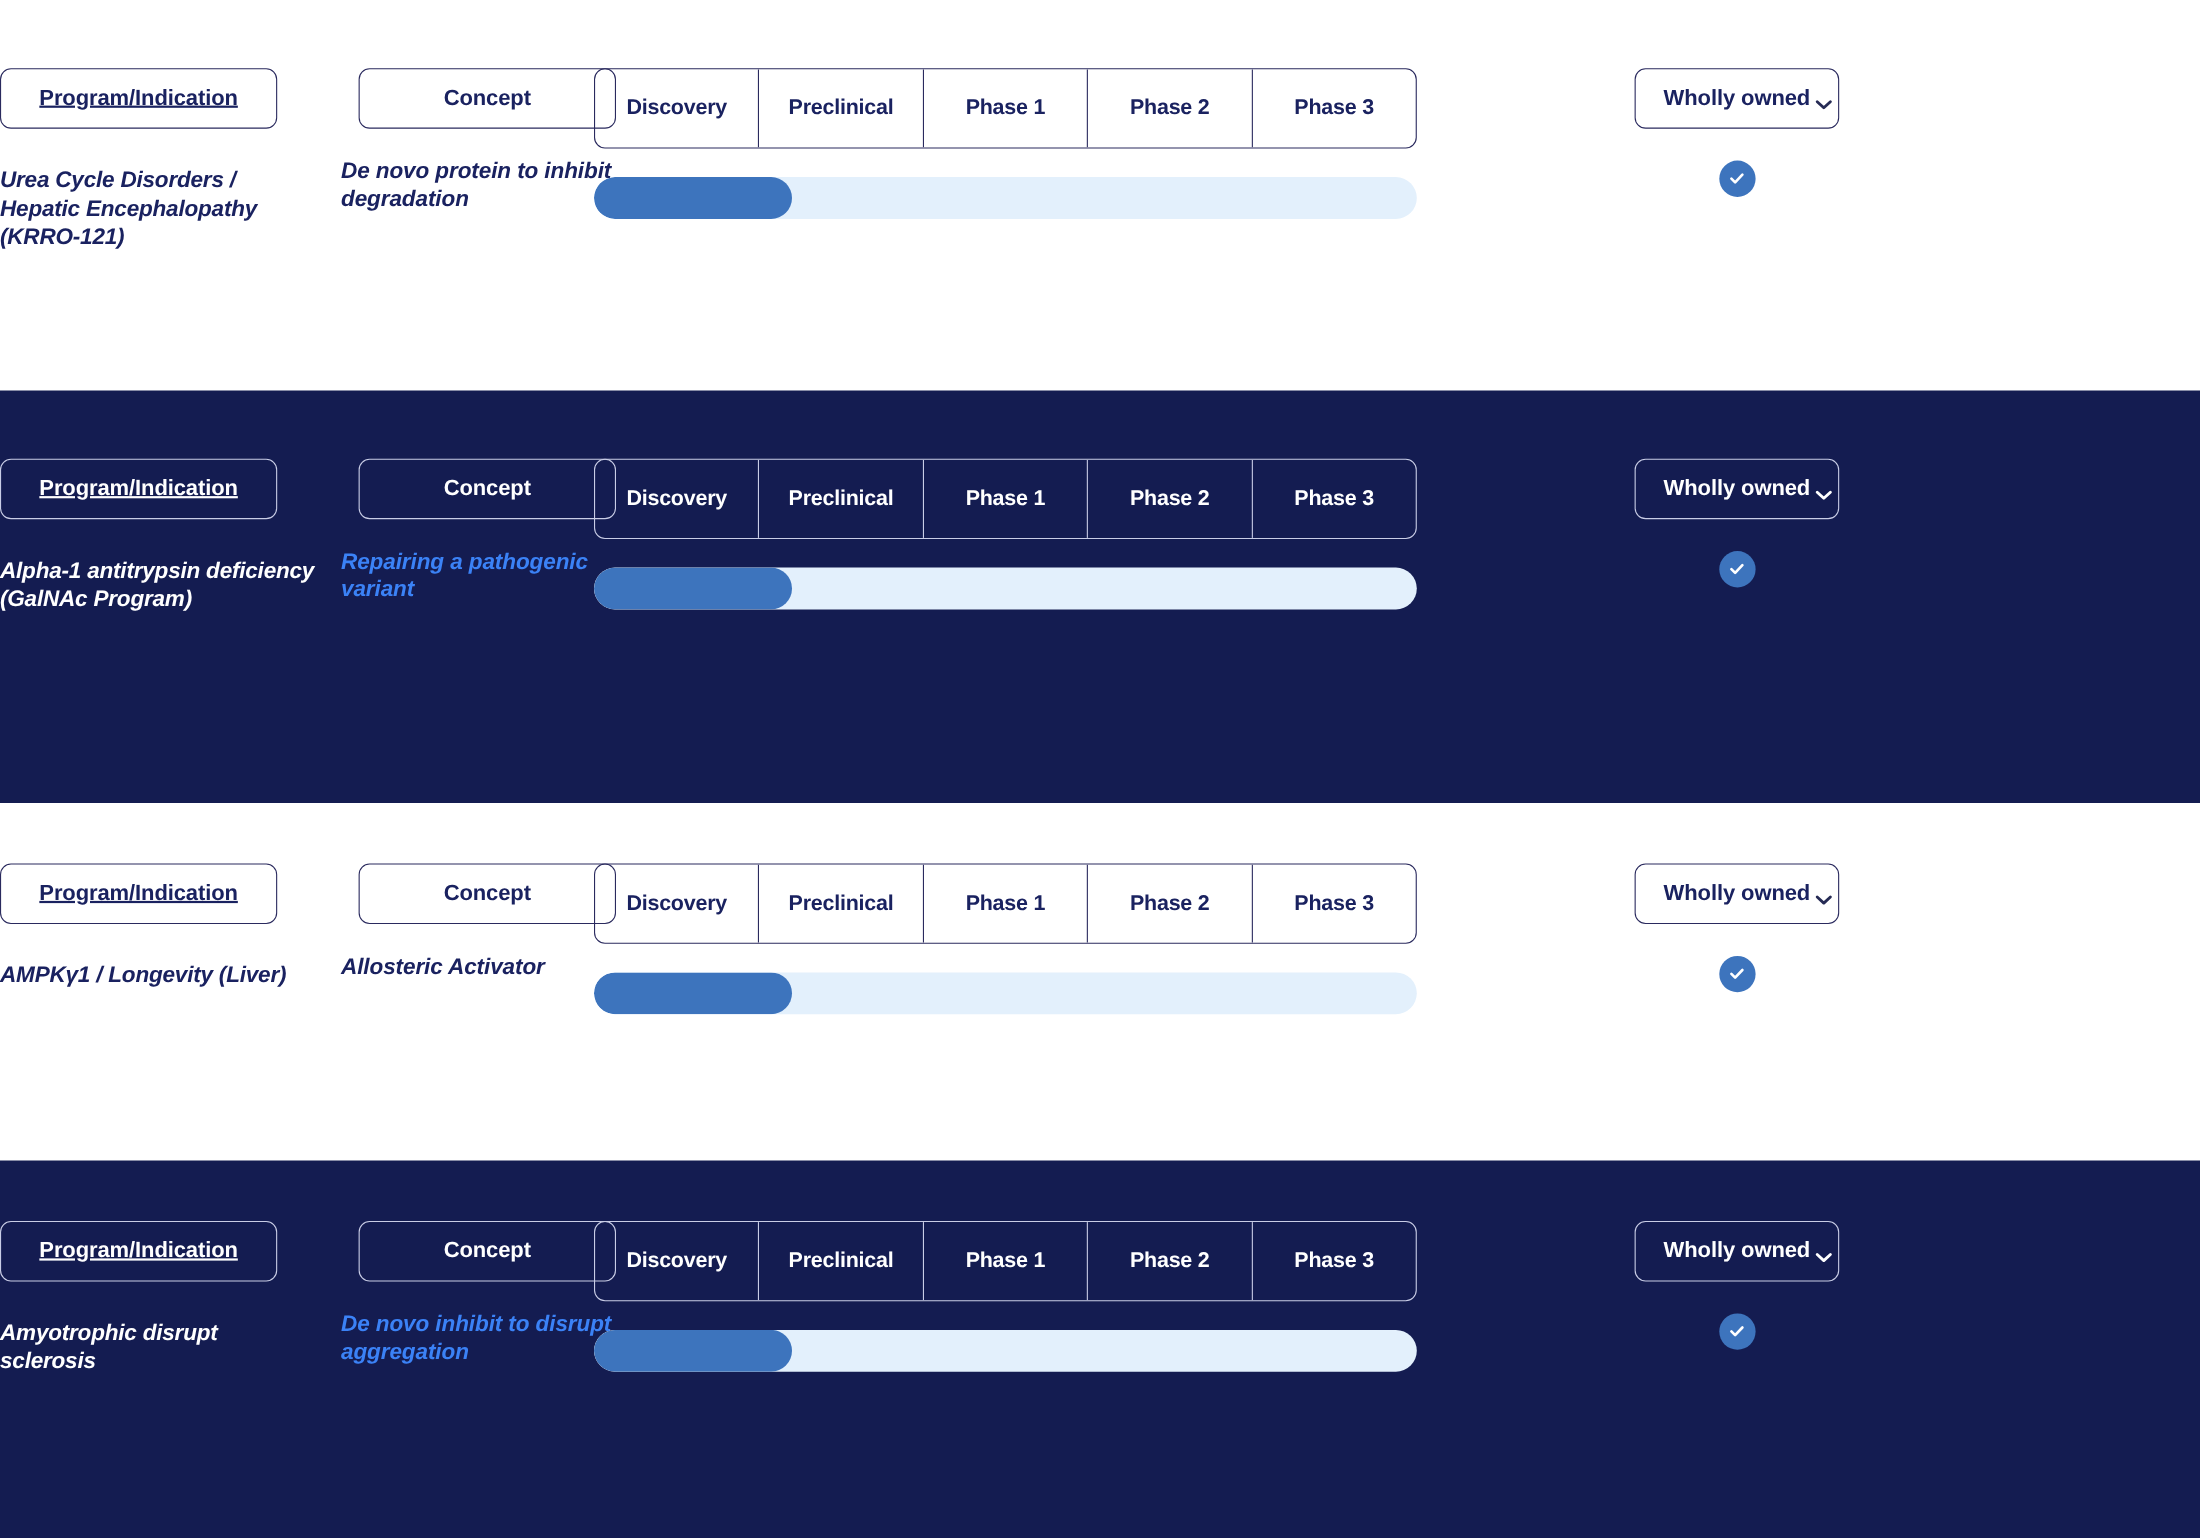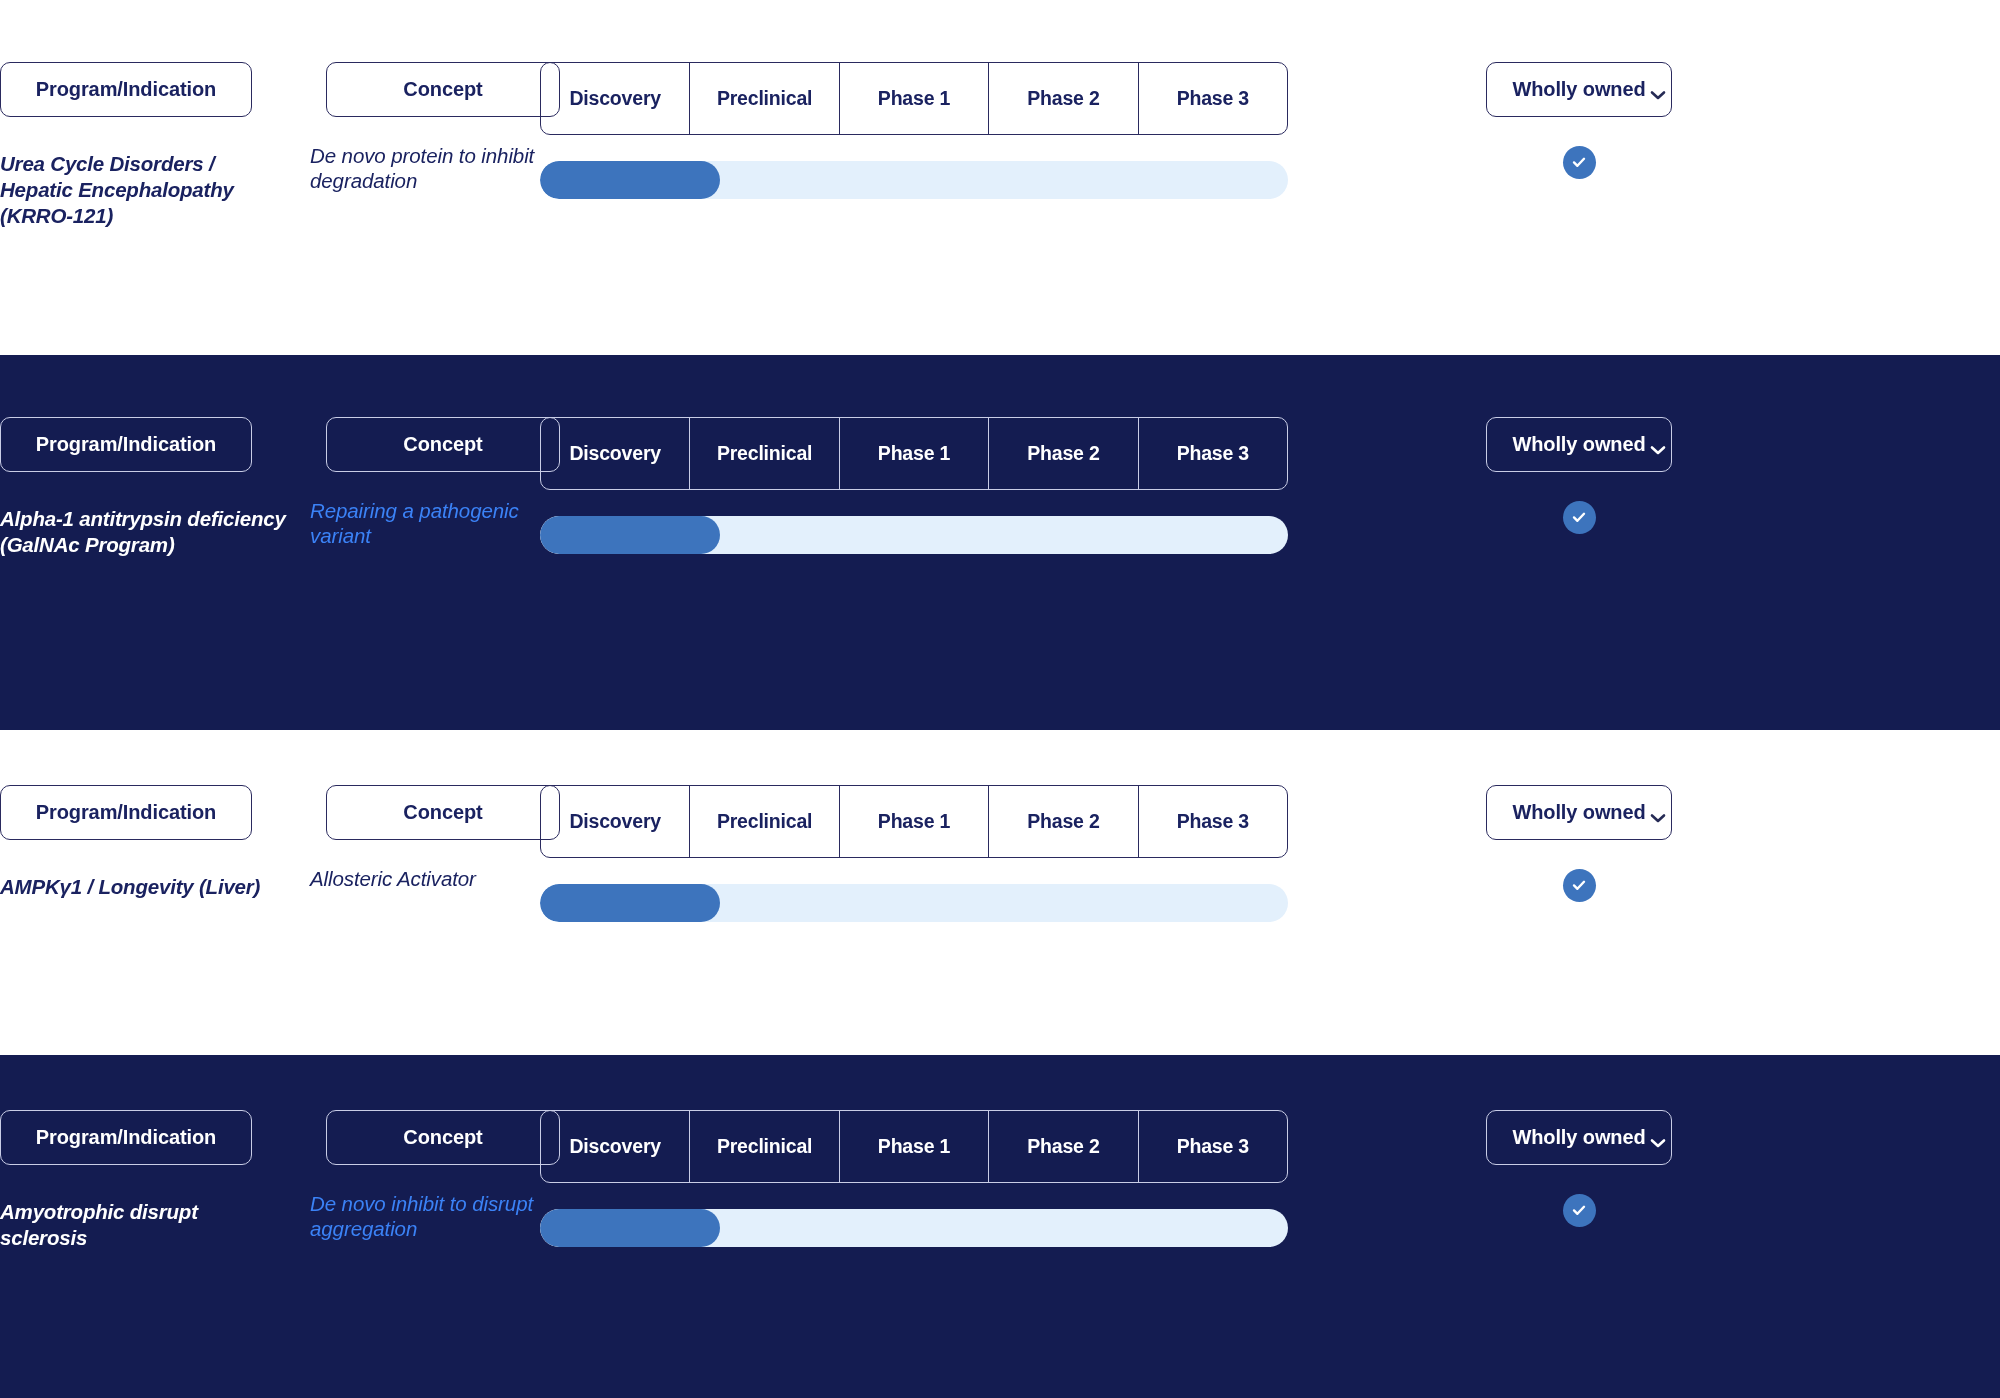--- a/index.html
+++ b/index.html
@@ -63,40 +63,40 @@
     letter-spacing: -0.1px;
     color: #1a2260;
     white-space: nowrap;
     box-sizing: border-box;
   }
   .row.dark .pill {
     border-color: #c9cde6;
     color: #ffffff;
   }
 
-  .pill-program { min-width: 252px; }
+  .pill-program { min-width: 252px; text-decoration: underline; }
   .pill-concept { min-width: 234px; margin-left: 16px; }
   .pill-owner   { min-width: 186px; }
 
   
   .prog-name {
     margin-top: 34px;
     font-size: 20.5px;
     font-weight: 700;
     font-style: italic;
     line-height: 1.28;
     color: #1a2260;
     letter-spacing: -0.2px;
   }
   .row.dark .prog-name { color: #ffffff; }
 
   .concept-text {
     margin-top: 26px;
     font-size: 20.5px;
-    font-weight: 400;
+    font-weight: 700;
     font-style: italic;
     line-height: 1.23;
     color: #1a2260;
     letter-spacing: -0.1px;
   }
   .row.dark .concept-text { color: #3b82f6; }
 
   
   .phase-strip {
     display: flex;

